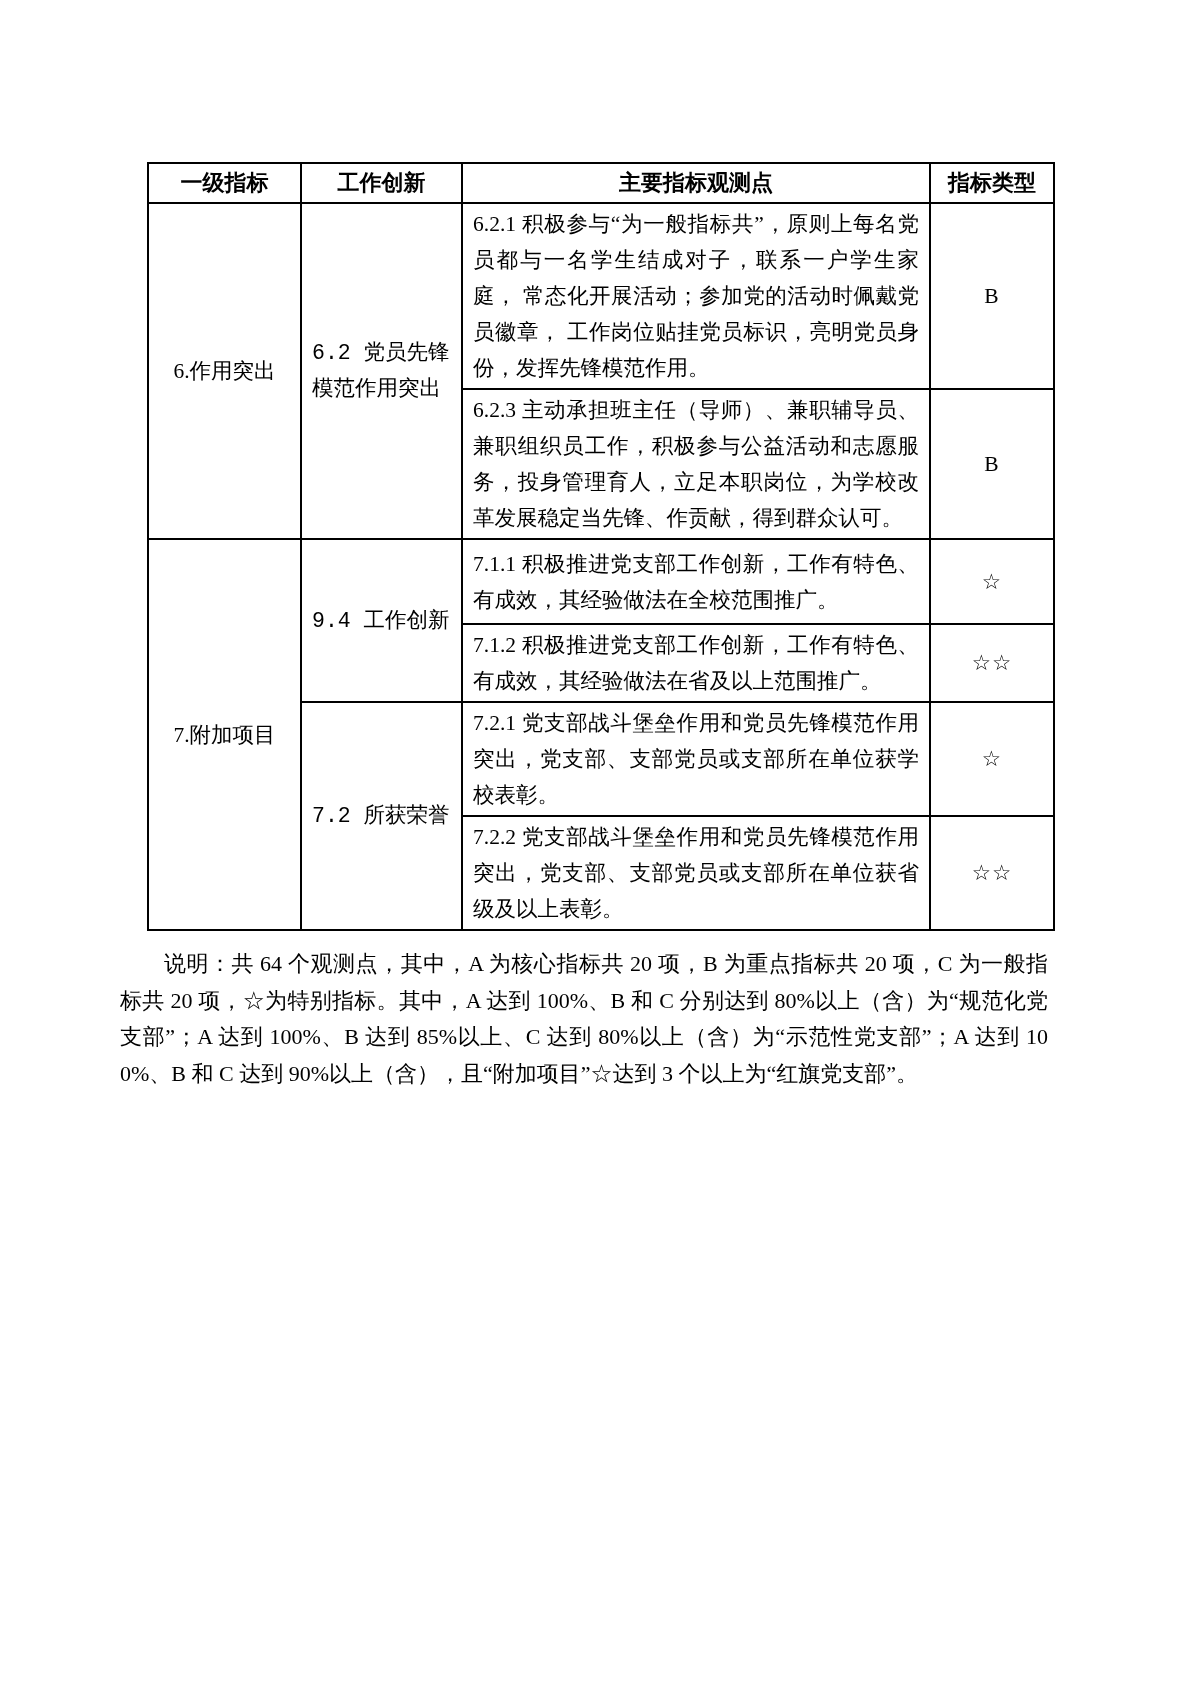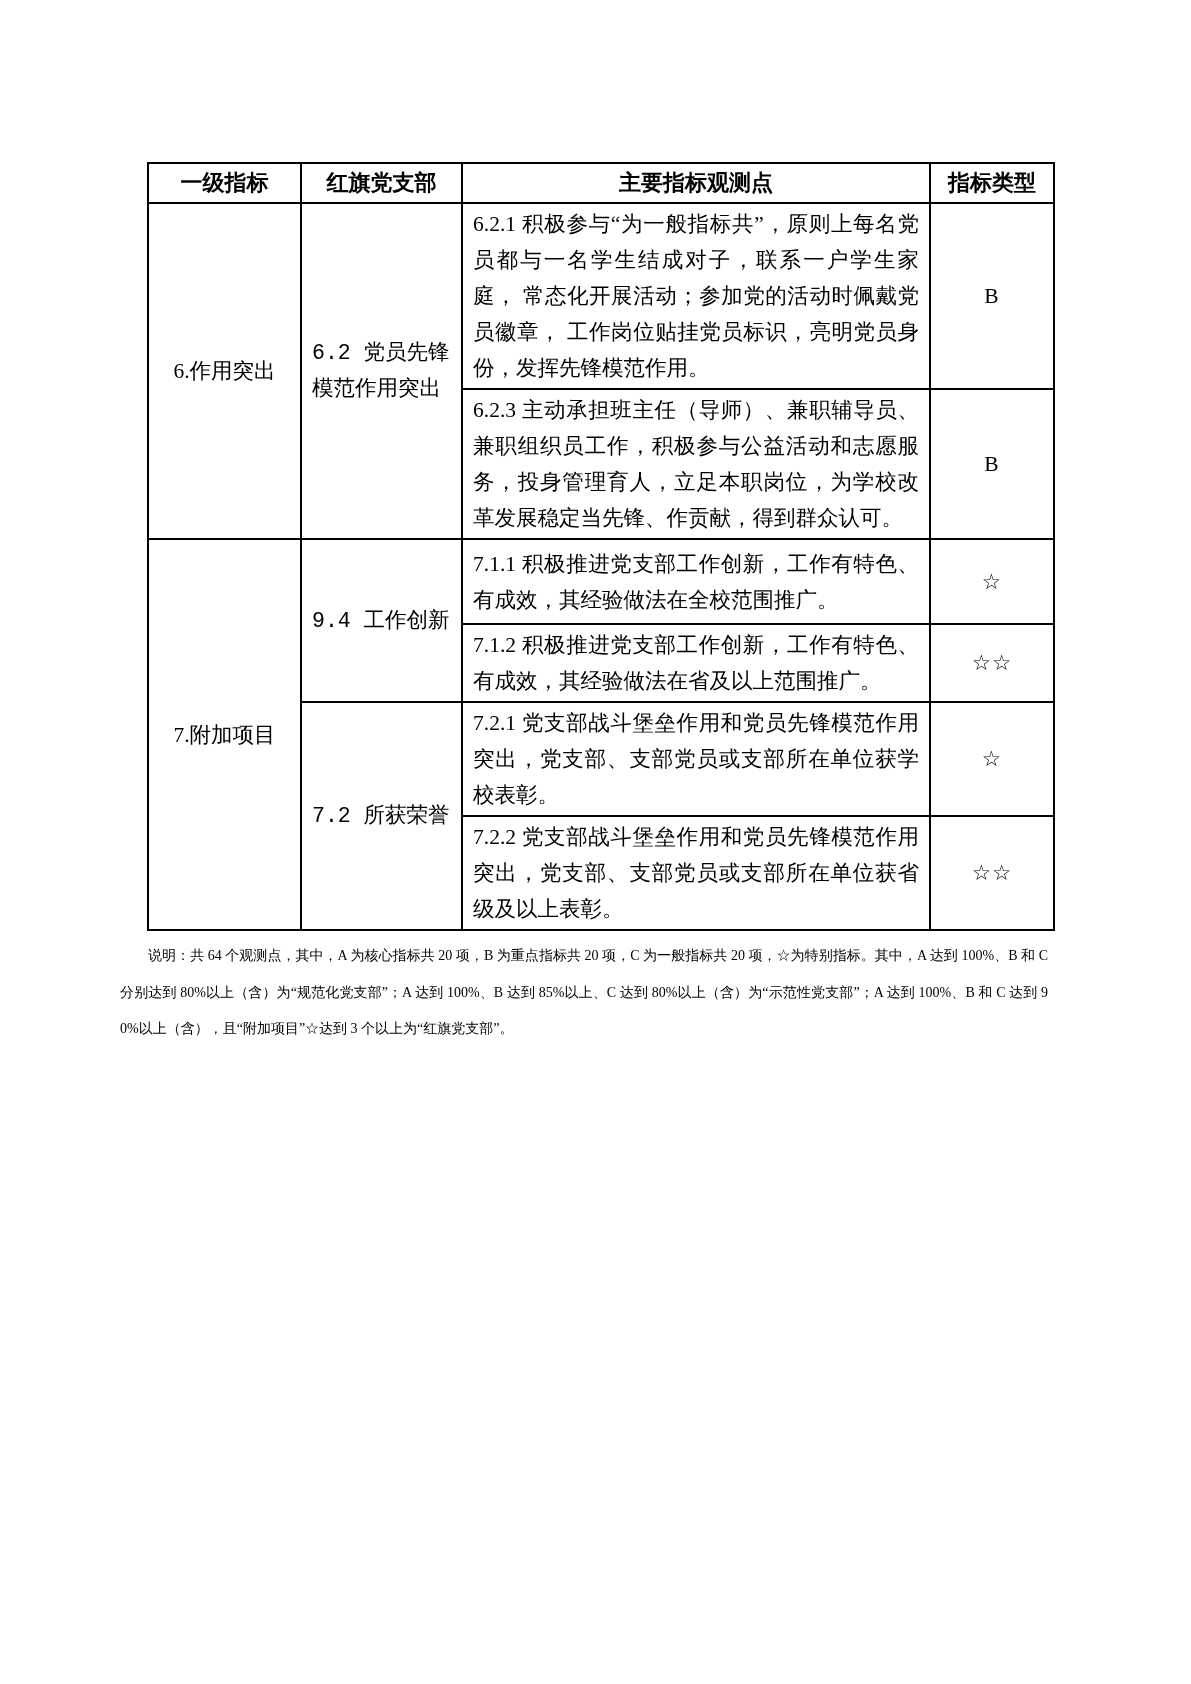--- a/index.html
+++ b/index.html
@@ -66,21 +66,21 @@
   tr.row-2 { height: 133px; margin-left: 28px; }
   tr.row-3 { height: 85px; }
   tr.row-4 { height: 77px; padding-left: 28px; }
   tr.row-5 { height: 93px; }
   tr.row-6 { height: 102px; }
   .note {
     position: absolute;
     left: 120px;
     top: 924px;
     width: 928px;
-    font-size: 14px;
+    font-size: 22px;
     line-height: 36.5px;
     text-align: justify;
     text-justify: inter-character;
     text-indent: 2em;
     word-break: break-all;
   }
 </style>
 </head>
 <body>
 
@@ -89,21 +89,21 @@
   <table class="indicator-table">
     <colgroup>
       <col style="width:153px">
       <col style="width:161px">
       <col style="width:468px">
       <col style="width:124px">
     </colgroup>
     <thead>
       <tr>
         <th>一级指标</th>
-        <th>红旗党支部</th>
+        <th>工作创新</th>
         <th>主要指标观测点</th>
         <th>指标类型</th>
       </tr>
     </thead>
     <tbody>
       <tr class="row-1">
         <td class="level1-cell" rowspan="2">6.作用突出</td>
         <td class="level2-cell" rowspan="2">6.2 党员先锋模范作用突出</td>
         <td class="obs-cell">6.2.1 积极参与“为一般指标共”，原则上每名党员都与一名学生结成对子，联系一户学生家庭， 常态化开展活动；参加党的活动时佩戴党员徽章， 工作岗位贴挂党员标识，亮明党员身份，发挥先锋模范作用。</td>
         <td class="type-cell">B</td>

